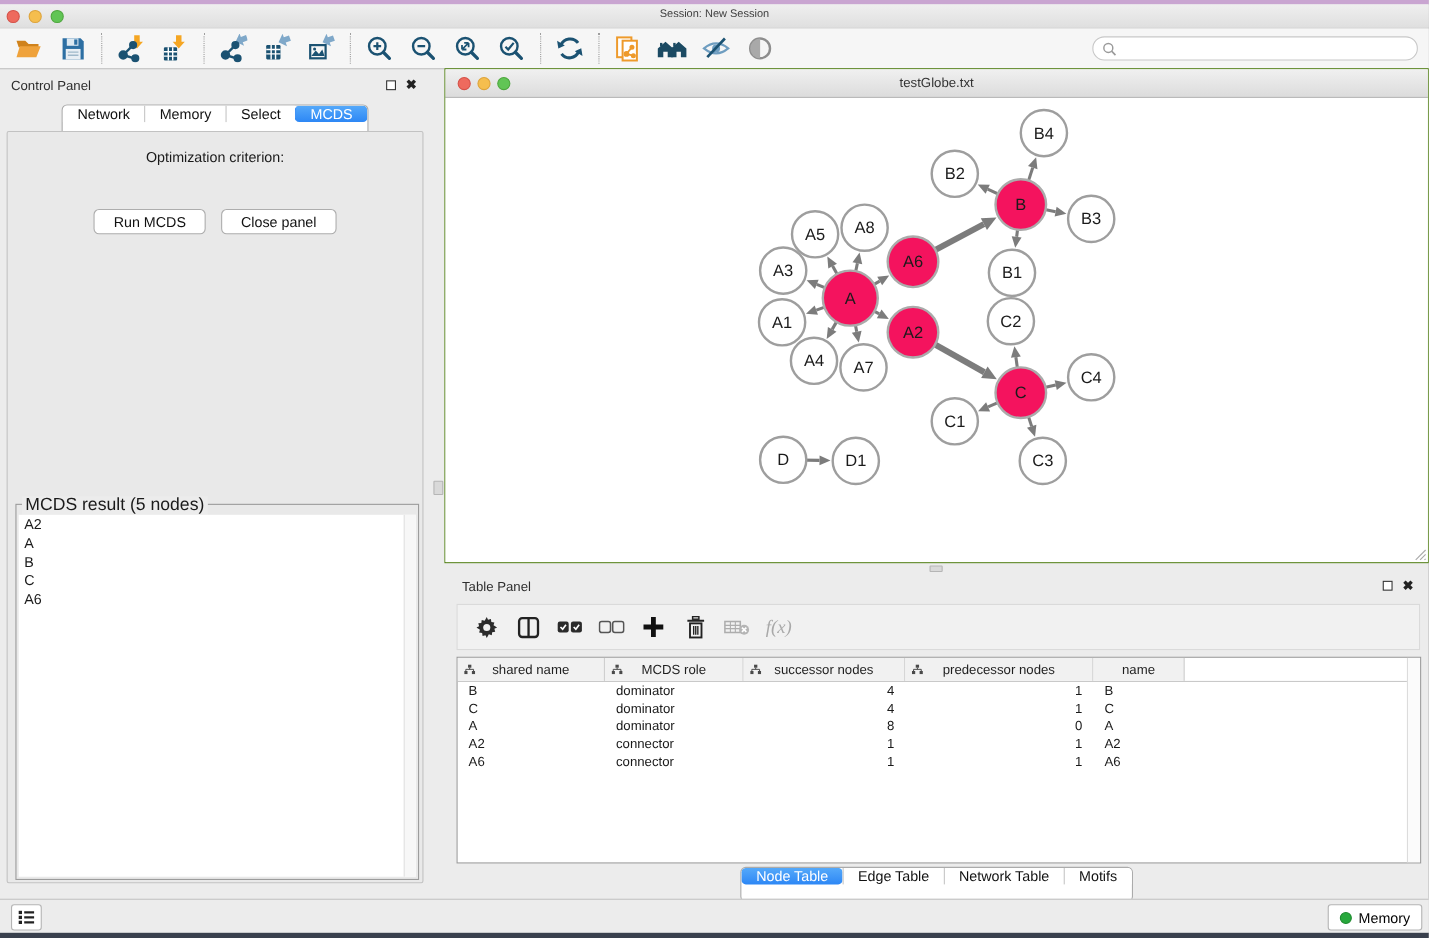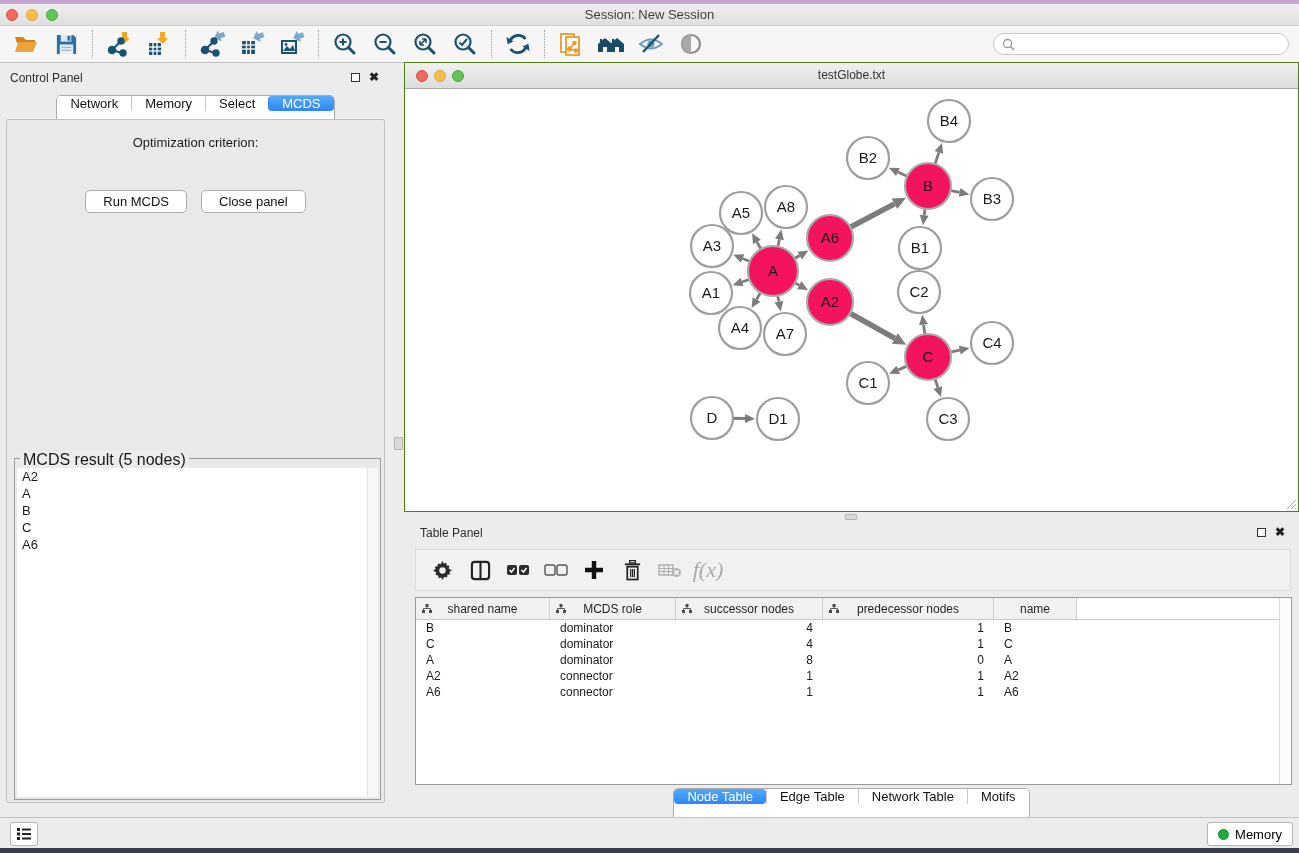--- a/index.html
+++ b/index.html
@@ -11,21 +11,21 @@
   .strip-bottom { position:absolute; left:0; top:848px; width:100%; height:5px; background:#39404D; }
 
   
   .titlebar { position:absolute; left:0; top:4px; width:100%; height:22px;
               background:linear-gradient(#EFEFEF,#DFDFDF); border-bottom:1px solid #CFCFCF; }
   .lights { position:absolute; left:6px; top:5px; display:flex; gap:8px; }
   .light { width:12px; height:12px; border-radius:50%; }
   .light.red { background:#EE6A5E; border:1px solid #D55249; }
   .light.yellow { background:#F5BE4E; border:1px solid #DEA43B; }
   .light.green { background:#61C555; border:1px solid #4EA73E; }
-  .win-title { position:absolute; left:0; right:0; top:3px; text-align:center; font-size:13px; color:#3d3d3d; }
+  .win-title { position:absolute; left:0; right:0; top:3px; text-align:center; font-size:10px; color:#3d3d3d; }
 
   
   .toolbar { position:absolute; left:0; top:26px; width:100%; height:37px; background:#F6F6F6;
              border-bottom:1px solid #BDBDBD; display:flex; align-items:center; padding-left:6px; }
   .tbtn { background:none; border:none; width:40px; height:32px; display:flex; align-items:center; justify-content:center; }
   .tsep { width:1px; height:28px; border-left:1px dotted #9E9E9E; margin:0 6px; }
   .searchbox { margin-left:auto; margin-right:10px; width:296px; height:22px; background:#fff;
                border:1px solid #C8C8C8; border-radius:12px; display:flex; align-items:center; padding:0 8px; }
   .searchbox input { border:none; outline:none; flex:1; font-size:13px; background:transparent; margin-left:5px;
                      font-family:"Liberation Sans",sans-serif; }
@@ -87,21 +87,21 @@
   .h-div-thumb { position:absolute; left:845px; top:514px; width:12px; height:6px; background:#D9D9D9;
                  border:1px solid #B5B5B5; border-radius:1px; }
 
   
   .table-panel { position:absolute; left:404px; top:520px; width:895px; height:297px; }
   .tp-title { position:absolute; left:16px; top:6px; }
   .tp-icons { position:absolute; right:14px; top:7px; display:flex; gap:9px; align-items:center; }
   .tp-toolbar { position:absolute; left:11px; top:29px; right:8px; height:42px; background:#F1F1F1;
                 border:1px solid #DADADA; display:flex; align-items:center; padding-left:9px; gap:4px; }
   .ttbtn { background:none; border:none; width:34px; height:34px; display:flex; align-items:center; justify-content:center; }
-  .fx-label { font-family:"Liberation Serif", serif; font-style:italic; font-size:22px; color:#A9A9A9; }
+  .fx-label { font-family:"Liberation Serif", serif; font-style:italic; font-size:17px; color:#A9A9A9; }
 
   .dtable { position:absolute; left:11px; top:77px; right:7px; bottom:32px; background:#fff;
             border:1px solid #9A9A9A; overflow:hidden; }
   .thead-row { display:flex; height:22px; border-bottom:1px solid #C9C9C9; }
   .th { position:relative; background:#F1F1F1; border-right:1px solid #CFCFCF; font-size:12px;
         display:flex; align-items:center; justify-content:center; color:#1f1f1f; }
   .th .tree { position:absolute; left:6px; top:6px; }
   .trow { display:flex; height:16px; align-items:center; }
   .td { font-size:12px; white-space:nowrap; overflow:hidden; }
   .td.left { padding-left:10px; text-align:left; }

